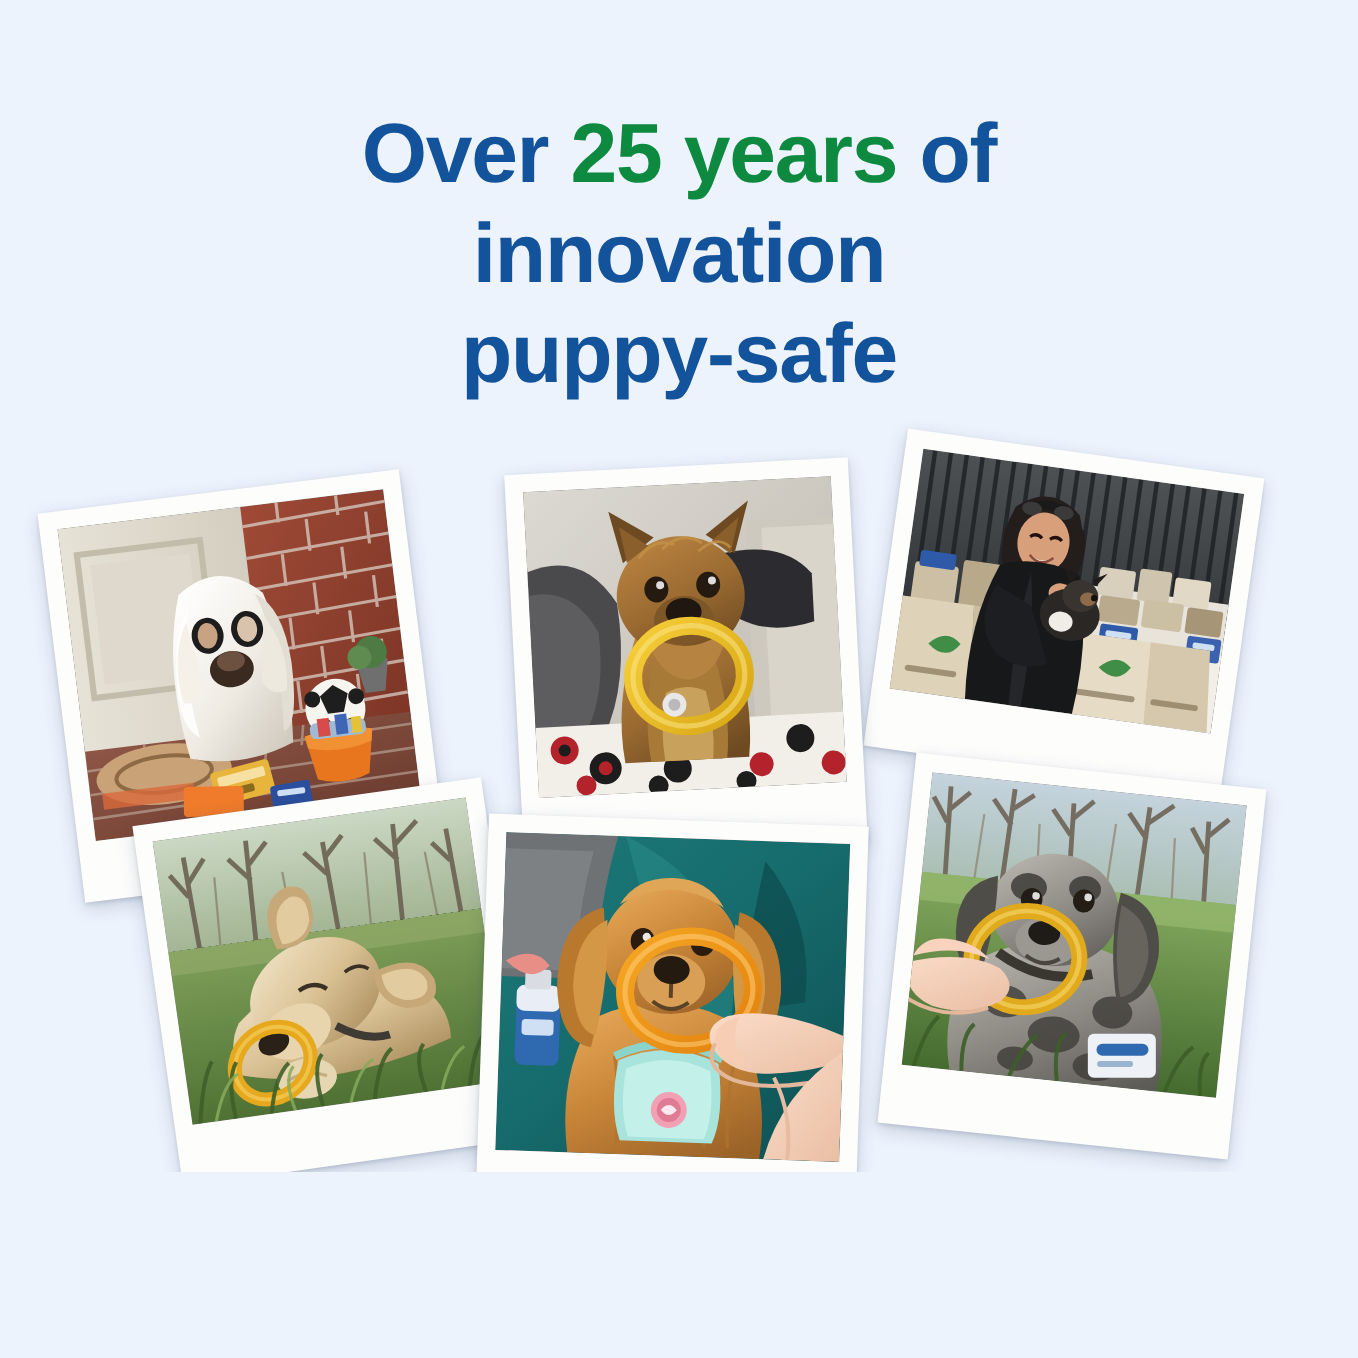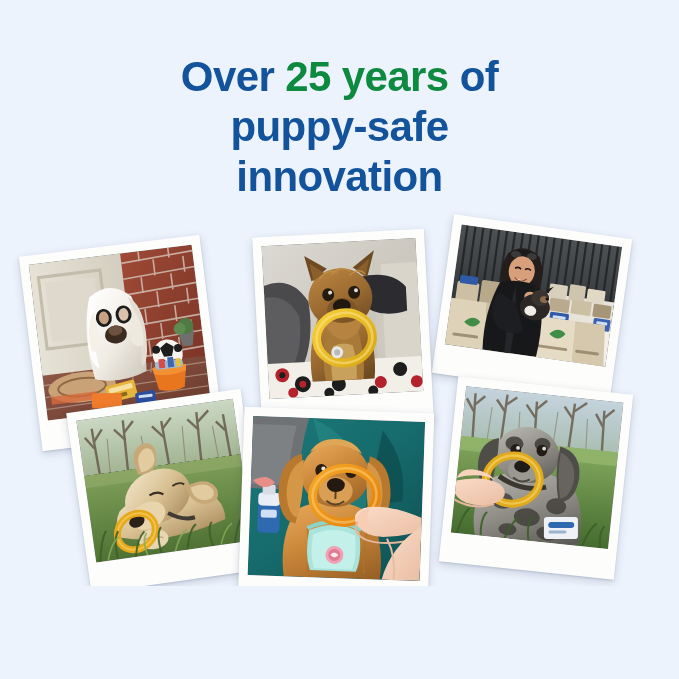--- a/index.html
+++ b/index.html
@@ -52,22 +52,22 @@
   .p5{z-index:26;}
   .p6{z-index:20;}
 </style>
 </head>
 <body style="background: rgb(237, 243, 253);">
 
 <div id="stage">
 
   <div class="headline">
     <span class="ln"><span class="hl-blue">Over </span><span class="hl-green">25 years</span><span class="hl-blue"> of</span></span>
+    <span class="ln hl-blue">innovation</span>
     <span class="ln hl-blue">puppy-safe</span>
-    <span class="ln hl-blue">innovation</span>
   </div>
 
   <div class="polaroid p1" style="left:30px;top:245px;width:182px;height:196px;transform:rotate(-7deg);" title="Dog wearing a white ghost costume sitting on a brick porch beside a pumpkin candy bucket and treat packages">
     <div class="photo">
       <svg viewBox="0 0 164 157" preserveAspectRatio="xMidYMid slice" aria-hidden="true">
         <defs>
           <linearGradient id="g1door" x1="0" y1="0" x2="1" y2="0">
             <stop offset="0" stop-color="#e6e2d6"></stop>
               <stop offset="1" stop-color="#d2cdbe"></stop>
           </linearGradient>

